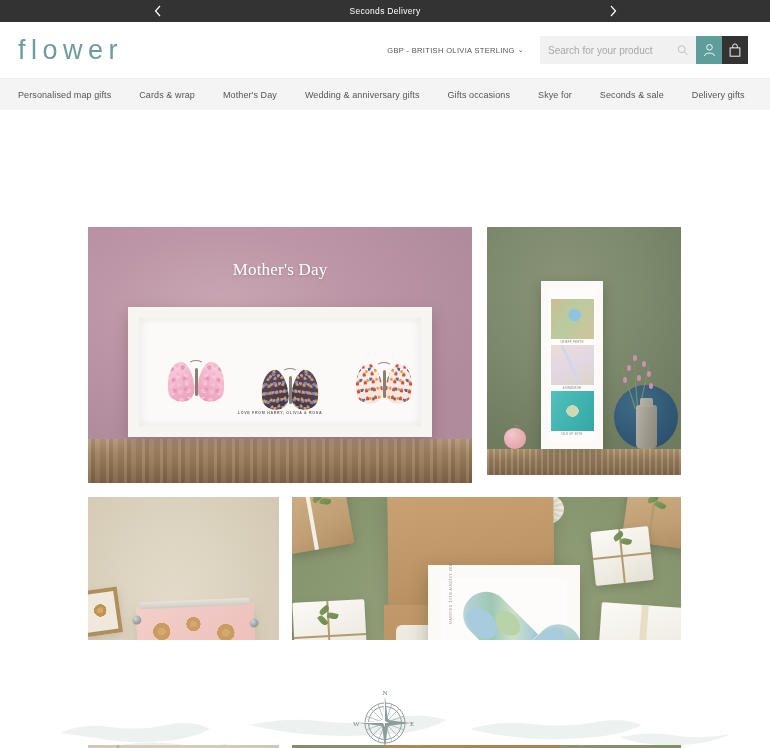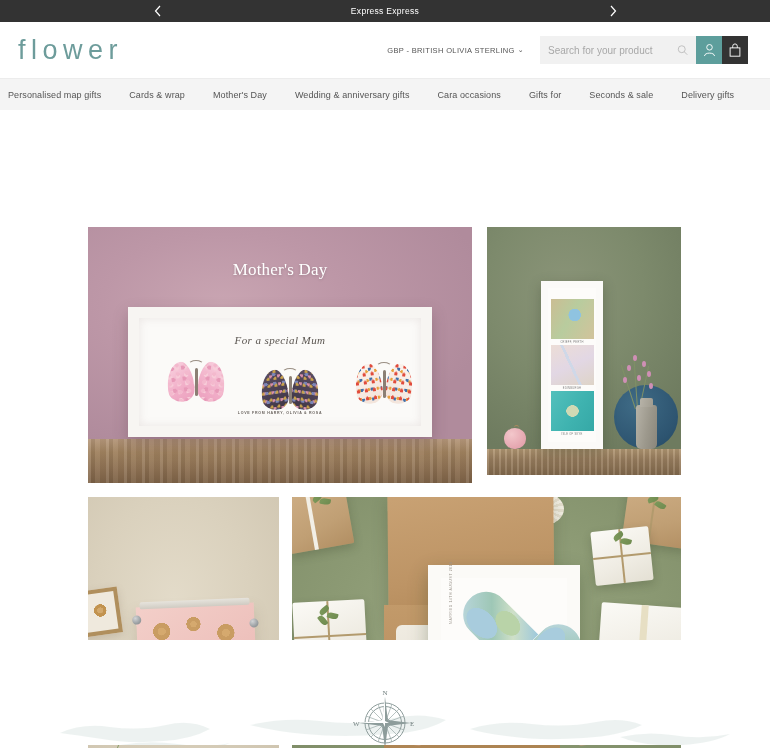--- a/index.html
+++ b/index.html
@@ -63,21 +63,21 @@
     align-items: center; justify-content: center; cursor: pointer;
   }
   .icon-btn.account { background: #5d9e9c; }
   .icon-btn.bag { background: #333333; }
   .icon-btn svg { display: block; }
 
   
   .nav {
     height: 32px; background: #f4f4f4;
     display: flex; align-items: center; gap: 0;
-    padding-left: 8px; border-top: 1px solid #ececec;
+    padding-left: 18px; border-top: 1px solid #ececec;
   }
   .nav-item {
     font-size: 9px; color: #555555; cursor: pointer;
     padding: 0 14px; white-space: nowrap; letter-spacing: .1px;
   }
   .nav-item:first-child { padding-left: 0; }
 
   
   .grid {
     position: relative; width: 770px; height: 530px;
@@ -413,21 +413,21 @@
 </style>
 </head>
 <body>
 
 <div class="announce">
   <div class="announce-arrow prev">
     <svg width="7" height="12" viewBox="0 0 7 12">
       <path d="M6 1 L1.5 6 L6 11" fill="none" stroke="#ffffff" stroke-width="1.2"></path>
     </svg>
   </div>
-  <span class="announce-text">Express Express</span>
+  <span class="announce-text">Seconds Delivery</span>
   <div class="announce-arrow next">
     <svg width="7" height="12" viewBox="0 0 7 12">
       <path d="M1 1 L5.5 6 L1 11" fill="none" stroke="#ffffff" stroke-width="1.2"></path>
     </svg>
   </div>
 </div>
 
 <div class="header">
   <div class="logo">flower</div>
 
@@ -459,35 +459,34 @@
       </svg>
     </div>
   </div>
 </div>
 
 <div class="nav">
   <div class="nav-item">Personalised map gifts</div>
   <div class="nav-item">Cards &amp; wrap</div>
   <div class="nav-item">Mother's Day</div>
   <div class="nav-item">Wedding &amp; anniversary gifts</div>
-  <div class="nav-item">Cara occasions</div>
-  <div class="nav-item">Gifts for</div>
+  <div class="nav-item">Gifts occasions</div>
+  <div class="nav-item">Skye for</div>
   <div class="nav-item">Seconds &amp; sale</div>
   <div class="nav-item">Delivery gifts</div>
 </div>
 
 <div class="grid">
 
   <div class="tile" id="tile-mothers">
     <div class="md-bg"></div>
     <div class="md-shelf"></div>
 
     <div class="md-frame">
       <div class="md-frame-inner">
-        <div class="md-script">For a special Mum</div>
 
         <div class="bfly" id="bf1">
           <div class="ant"></div>
           <div class="w wl"></div>
           <div class="w wr"></div>
           <div class="body"></div>
         </div>
         <div class="bfly" id="bf2">
           <div class="ant"></div>
           <div class="w wl"></div>

